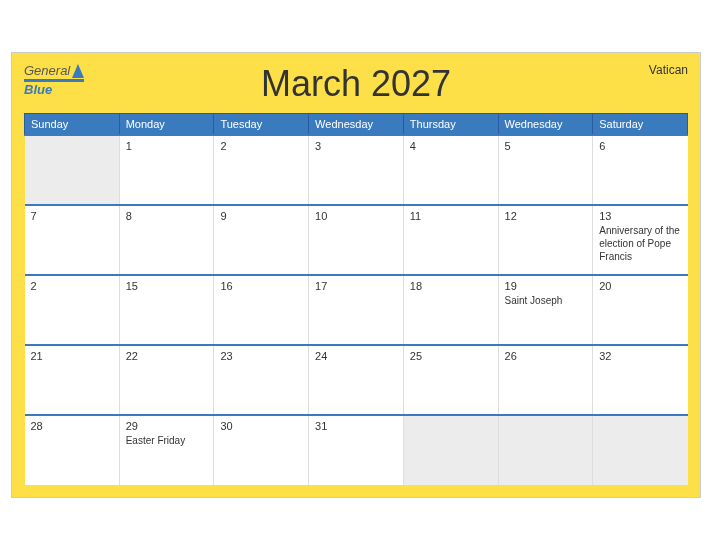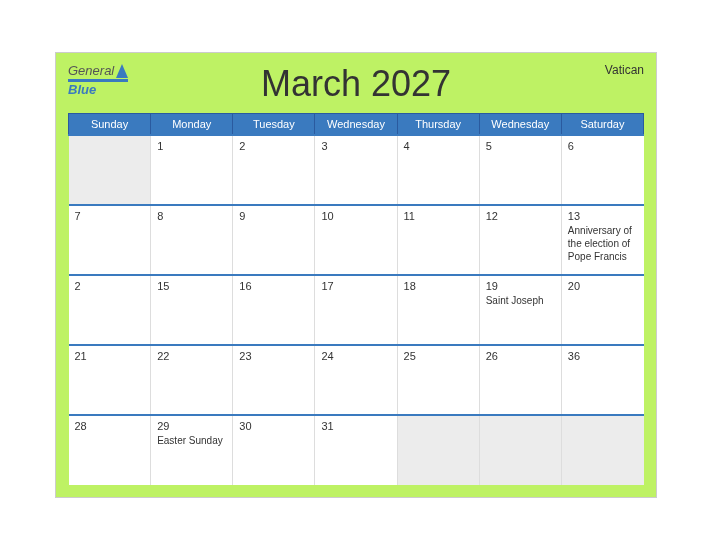--- a/index.html
+++ b/index.html
@@ -6,22 +6,22 @@
     body {
       font-family: Arial, sans-serif;
       background: #fff;
       width: 712px;
       height: 550px;
       display: flex;
       align-items: center;
       justify-content: center;
     }
     .calendar-container {
-      width: 602px;
-      background: #bef264;
+      width: 690px;
+      background: #fde047;
       border: 1px solid #ccc;
       padding: 10px 12px 12px;
     }
     .header {
       display: flex;
       align-items: center;
       justify-content: center;
       position: relative;
       margin-bottom: 8px;
     }
@@ -71,21 +71,21 @@
     .calendar-table {
       width: 100%;
       border-collapse: collapse;
     }
     .calendar-table thead tr th {
       background: #3a7abf;
       color: #fff;
       font-size: 11px;
       font-weight: normal;
       padding: 4px 6px;
-      text-align: center;
+      text-align: left;
       border: 1px solid #2a5a9f;
     }
     .calendar-table tbody tr {
       border-top: 2px solid #3a7abf;
     }
     .calendar-table tbody tr td {
       vertical-align: top;
       padding: 4px 6px;
       font-size: 11px;
       color: #333;
@@ -231,28 +231,28 @@
           <td>
             <span class="day-number">24</span>
           </td>
           <td>
             <span class="day-number">25</span>
           </td>
           <td>
             <span class="day-number">26</span>
           </td>
           <td>
-            <span class="day-number">36</span>
+            <span class="day-number">32</span>
           </td>
         </tr>
         <tr class="row-shaded">
           <td>
             <span class="day-number">28</span>
           </td>
-          <td><span class="day-number">29</span><span class="event-text">Easter Sunday</span></td>
+          <td><span class="day-number">29</span><span class="event-text">Easter Friday</span></td>
           <td>
             <span class="day-number">30</span>
           </td>
           <td>
             <span class="day-number">31</span>
           </td>
           <td class="empty-cell"></td>
           <td class="empty-cell"></td>
           <td class="empty-cell"></td>
         </tr>

